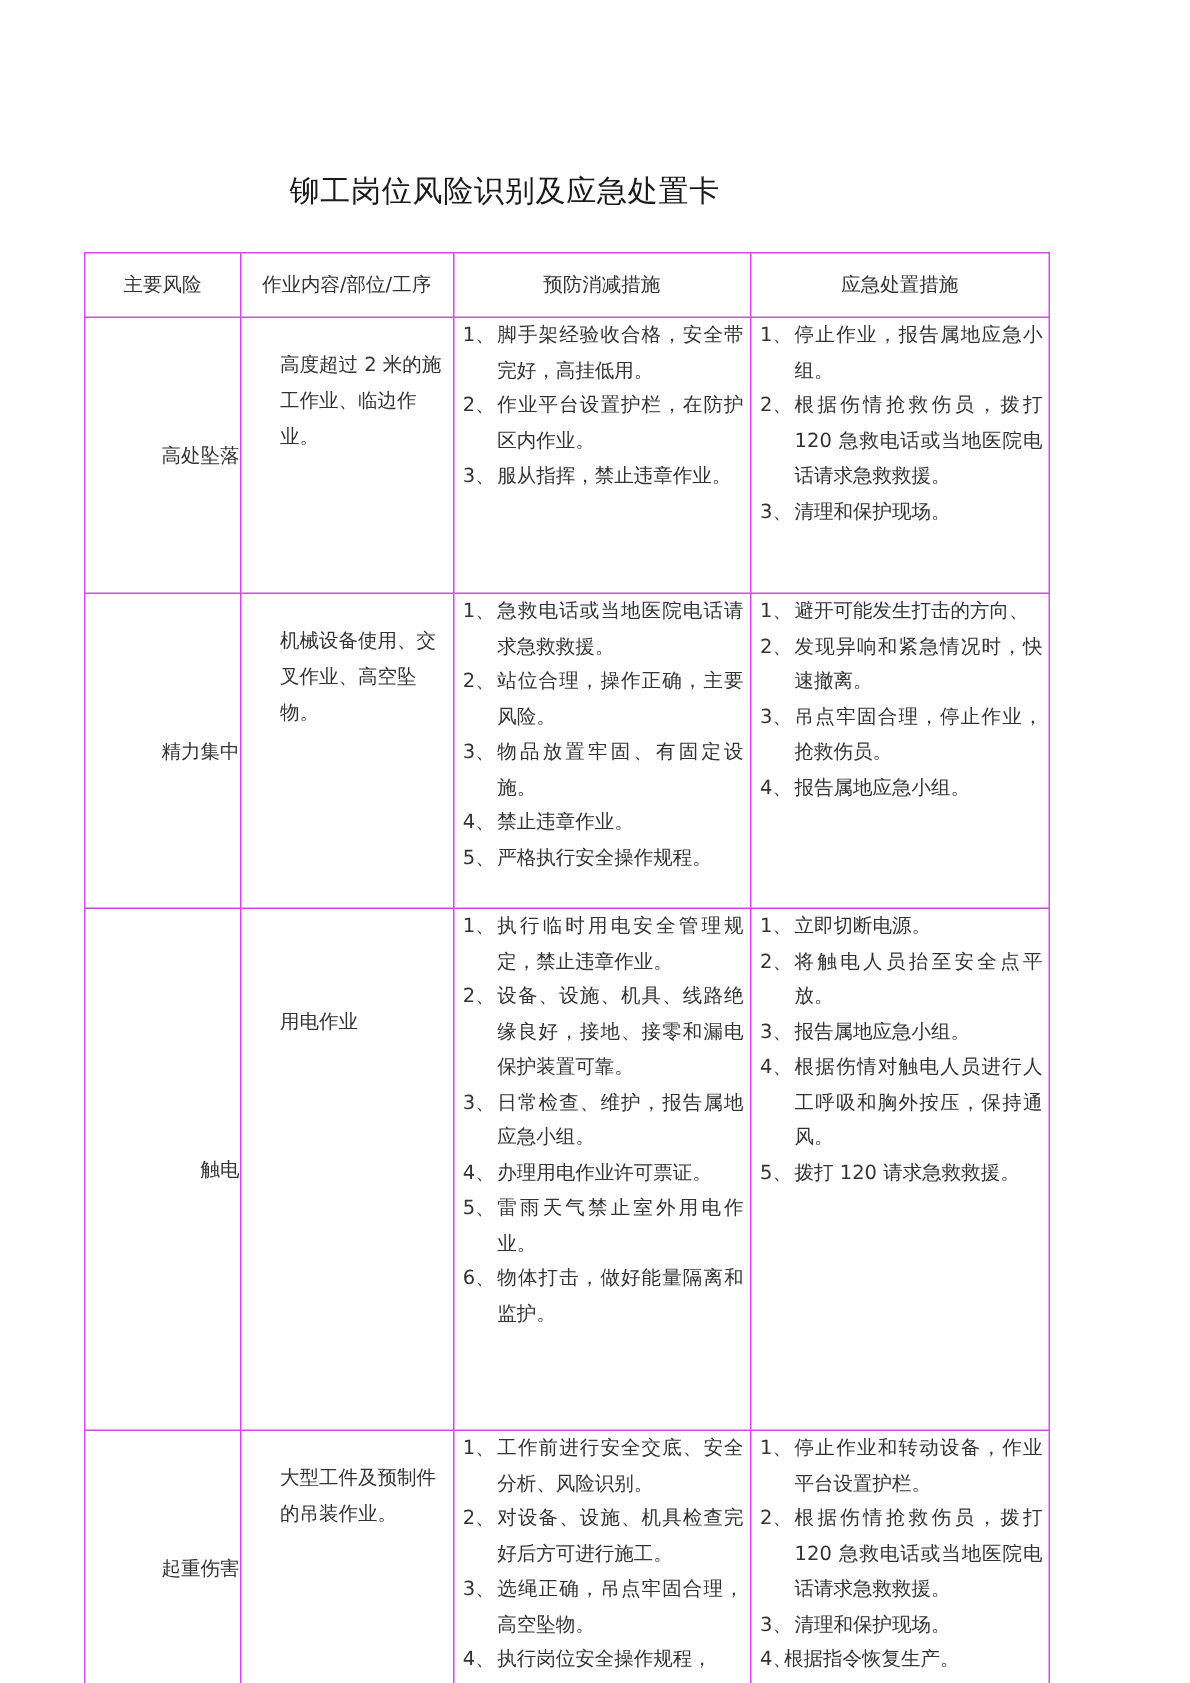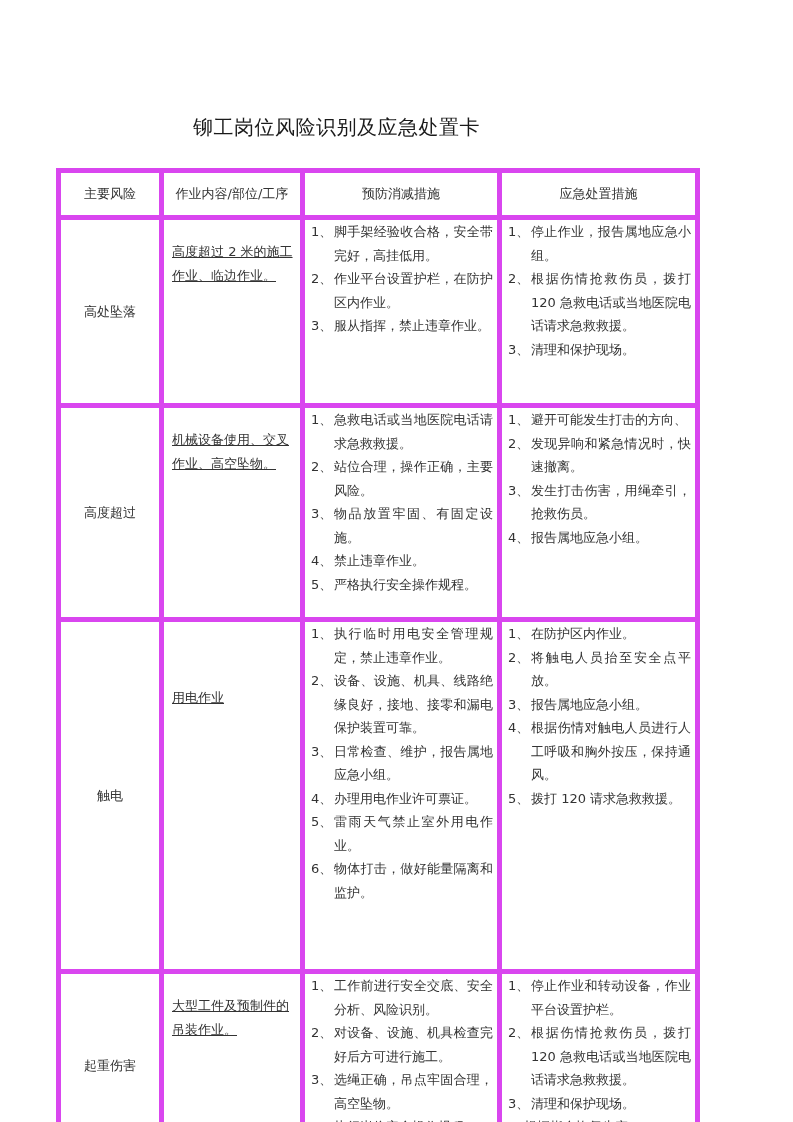--- a/index.html
+++ b/index.html
@@ -2,29 +2,29 @@
 <html><head>
 <meta charset="utf-8">
 <style>
   html, body { margin: 0; padding: 0; background: #ffffff; }
   body { width: 793px; height: 1122px; position: relative; overflow: hidden;
          font-family: "DejaVu Sans", "Liberation Sans", sans-serif; color: #222; }
   .title { position: absolute; top: 114px; left: 0; width: 673px; text-align: center;
            font-size: 20px; letter-spacing: 0.5px; color: #1a1a1a; }
   table { position: absolute; left: 56px; top: 168px; border-collapse: collapse;
           table-layout: fixed; width: 644px; }
-  td, th { border: 5px solid #d946ef; font-weight: normal; font-size: 13px; color: #333;
+  td, th { border: 1px solid #d946ef; font-weight: normal; font-size: 13px; color: #333;
            vertical-align: top; padding: 0; margin-left: 18px; }
   th { height: 42px; vertical-align: middle; text-align: center; }
   .col1 { width: 103px; }
   .col2 { width: 141px; }
   .col3 { width: 197px; }
   .col4 { width: 198px; }
-  td.risk { vertical-align: middle; text-align: center; }
-  td.content { padding: 20px 6px 0 8px; line-height: 24px; text-decoration: underline; }
+  td.risk { vertical-align: middle; text-align: right; }
+  td.content { padding: 20px 6px 0 26px; line-height: 24px; }
   ol.items { list-style: none; margin: 0; padding: 0 4px 0 0; }
   ol.items li { position: relative; padding-left: 29px; line-height: 23.5px; text-align: justify; }
   ol.items li .num { position: absolute; left: 6px; top: 0; }
   ol.items li.compact { padding-left: 22px; }
   tr.r1 td { height: 163px; }
   tr.r2 td { height: 189px; }
   tr.r3 td { height: 283px; }
   tr.r4 td { height: 163px; }
 </style>
 </head>
@@ -62,57 +62,57 @@
       <td>
         <ol class="items">
           <li><span class="num">1、</span><span>停止作业，报告属地应急小组。</span></li>
           <li><span class="num">2、</span><span>根据伤情抢救伤员，拨打 120 急救电话或当地医院电话请求急救救援。</span></li>
           <li><span class="num">3、</span><span>清理和保护现场。</span></li>
         </ol>
       </td>
     </tr>
 
     <tr class="r2">
-      <td class="risk">高度超过</td>
+      <td class="risk">精力集中</td>
       <td class="content">机械设备使用、交叉作业、高空坠物。</td>
       <td>
         <ol class="items">
           <li><span class="num">1、</span><span>急救电话或当地医院电话请求急救救援。</span></li>
           <li><span class="num">2、</span><span>站位合理，操作正确，主要风险。</span></li>
           <li><span class="num">3、</span><span>物品放置牢固、有固定设施。</span></li>
           <li><span class="num">4、</span><span>禁止违章作业。</span></li>
           <li><span class="num">5、</span><span>严格执行安全操作规程。</span></li>
         </ol>
       </td>
       <td>
         <ol class="items">
           <li><span class="num">1、</span><span>避开可能发生打击的方向、</span></li>
           <li><span class="num">2、</span><span>发现异响和紧急情况时，快速撤离。</span></li>
-          <li><span class="num">3、</span><span>发生打击伤害，用绳牵引，抢救伤员。</span></li>
+          <li><span class="num">3、</span><span>吊点牢固合理，停止作业，抢救伤员。</span></li>
           <li><span class="num">4、</span><span>报告属地应急小组。</span></li>
         </ol>
       </td>
     </tr>
 
     <tr class="r3">
       <td class="risk">触电</td>
       <td class="content" style="padding-top:64px;">用电作业</td>
       <td>
         <ol class="items">
           <li><span class="num">1、</span><span>执行临时用电安全管理规定，禁止违章作业。</span></li>
           <li><span class="num">2、</span><span>设备、设施、机具、线路绝缘良好，接地、接零和漏电保护装置可靠。</span></li>
           <li><span class="num">3、</span><span>日常检查、维护，报告属地应急小组。</span></li>
           <li><span class="num">4、</span><span>办理用电作业许可票证。</span></li>
           <li><span class="num">5、</span><span>雷雨天气禁止室外用电作业。</span></li>
           <li><span class="num">6、</span><span>物体打击，做好能量隔离和监护。</span></li>
         </ol>
       </td>
       <td>
         <ol class="items">
-          <li><span class="num">1、</span><span>在防护区内作业。</span></li>
+          <li><span class="num">1、</span><span>立即切断电源。</span></li>
           <li><span class="num">2、</span><span>将触电人员抬至安全点平放。</span></li>
           <li><span class="num">3、</span><span>报告属地应急小组。</span></li>
           <li><span class="num">4、</span><span>根据伤情对触电人员进行人工呼吸和胸外按压，保持通风。</span></li>
           <li><span class="num">5、</span><span>拨打 120 请求急救救援。</span></li>
         </ol>
       </td>
     </tr>
 
     <tr class="r4">
       <td class="risk">起重伤害</td>

